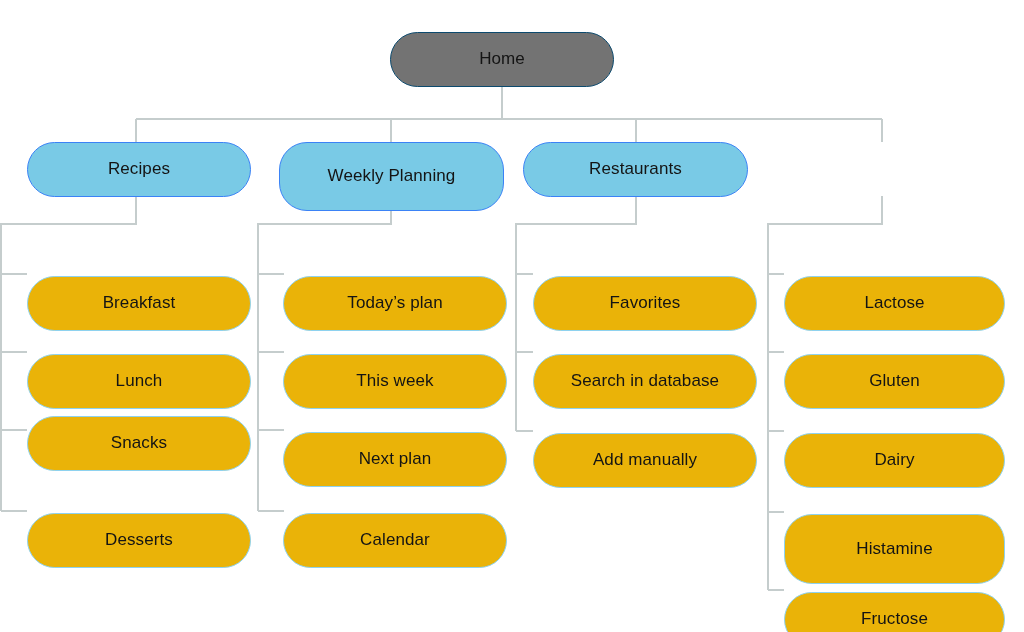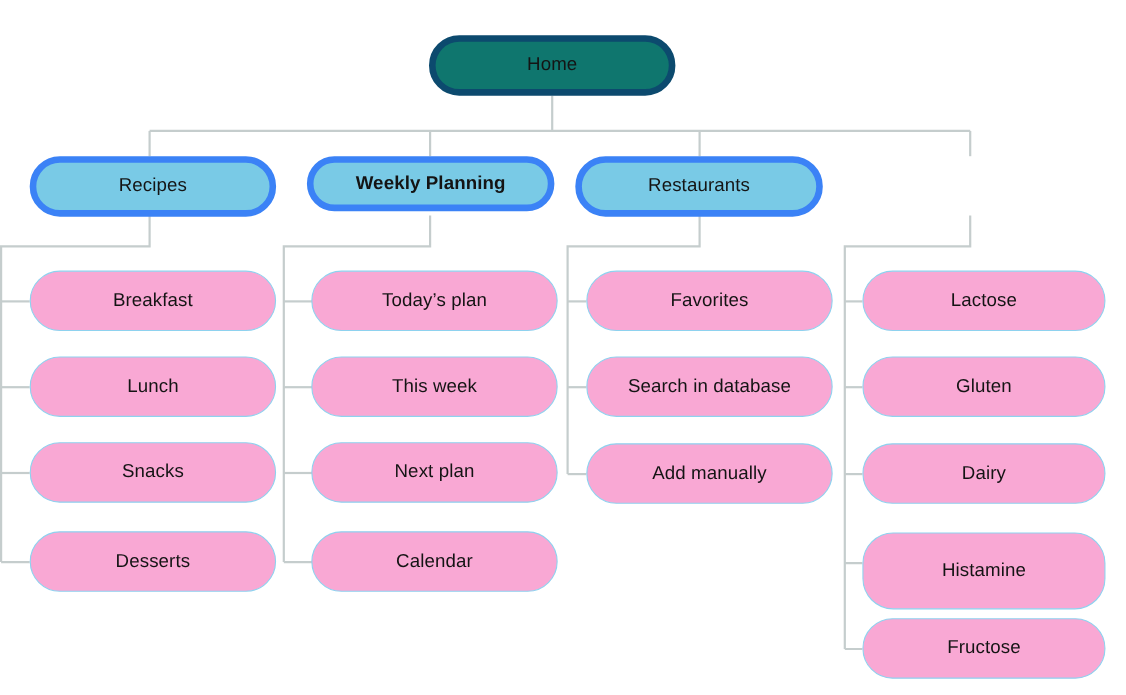--- a/index.html
+++ b/index.html
@@ -33,30 +33,31 @@
     justify-content: center;
     text-align: center;
     border-radius: 28px;
     font-size: 17px;
     line-height: 1.2;
     color: #141414;
     letter-spacing: 0.1px;
     white-space: nowrap;
   }
   .node.root {
-    background: #0f766e;
-    border: 6px solid #0c4a6e;
+    background: #737373;
+    border: 1px solid #0c4a6e;
   }
   .node.section {
     background: #79cae6;
-    border: 6px solid #3b82f6;
+    border: 1px solid #3b82f6;
   }
   .node.leaf {
-    background: #f9a8d4;
+    background: #eab308;
     border: 1.6px solid #8ed2ef;
+    margin-top: 30px;
   }
 </style>
 </head>
 <body>
 
 <div id="sitemap">
 
   <svg id="connectors" viewBox="0 0 1024 632" width="1024" height="632" aria-hidden="true">
     <g fill="none" stroke="#c5cdcd" stroke-width="2" stroke-linecap="butt">
 
@@ -101,28 +102,28 @@
 
   <div class="node section" style="left:27px; top:142px; width:224px; height:55px;">
     <span>Recipes</span>
   </div>
   <div class="node leaf" style="left:27px; top:246px; width:224px; height:55px;">
     <span>Breakfast</span>
   </div>
   <div class="node leaf" style="left:27px; top:324px; width:224px; height:55px;">
     <span>Lunch</span>
   </div>
-  <div class="node leaf" style="left:27px; top:402px; width:224px; height:55px;">
+  <div class="node leaf" style="left:27px; top:386px; width:224px; height:55px;">
     <span>Snacks</span>
   </div>
   <div class="node leaf" style="left:27px; top:483px; width:224px; height:55px;">
     <span>Desserts</span>
   </div>
 
-  <div class="node section" style="left:279px; top:142px; width:225px; height:50px;font-weight:bold;">
+  <div class="node section" style="left:279px; top:142px; width:225px; height:69px;">
     <span>Weekly Planning</span>
   </div>
   <div class="node leaf" style="left:283px; top:246px; width:224px; height:55px;">
     <span>Today’s plan</span>
   </div>
   <div class="node leaf" style="left:283px; top:324px; width:224px; height:55px;">
     <span>This week</span>
   </div>
   <div class="node leaf" style="left:283px; top:402px; width:224px; height:55px;">
     <span>Next plan</span>

